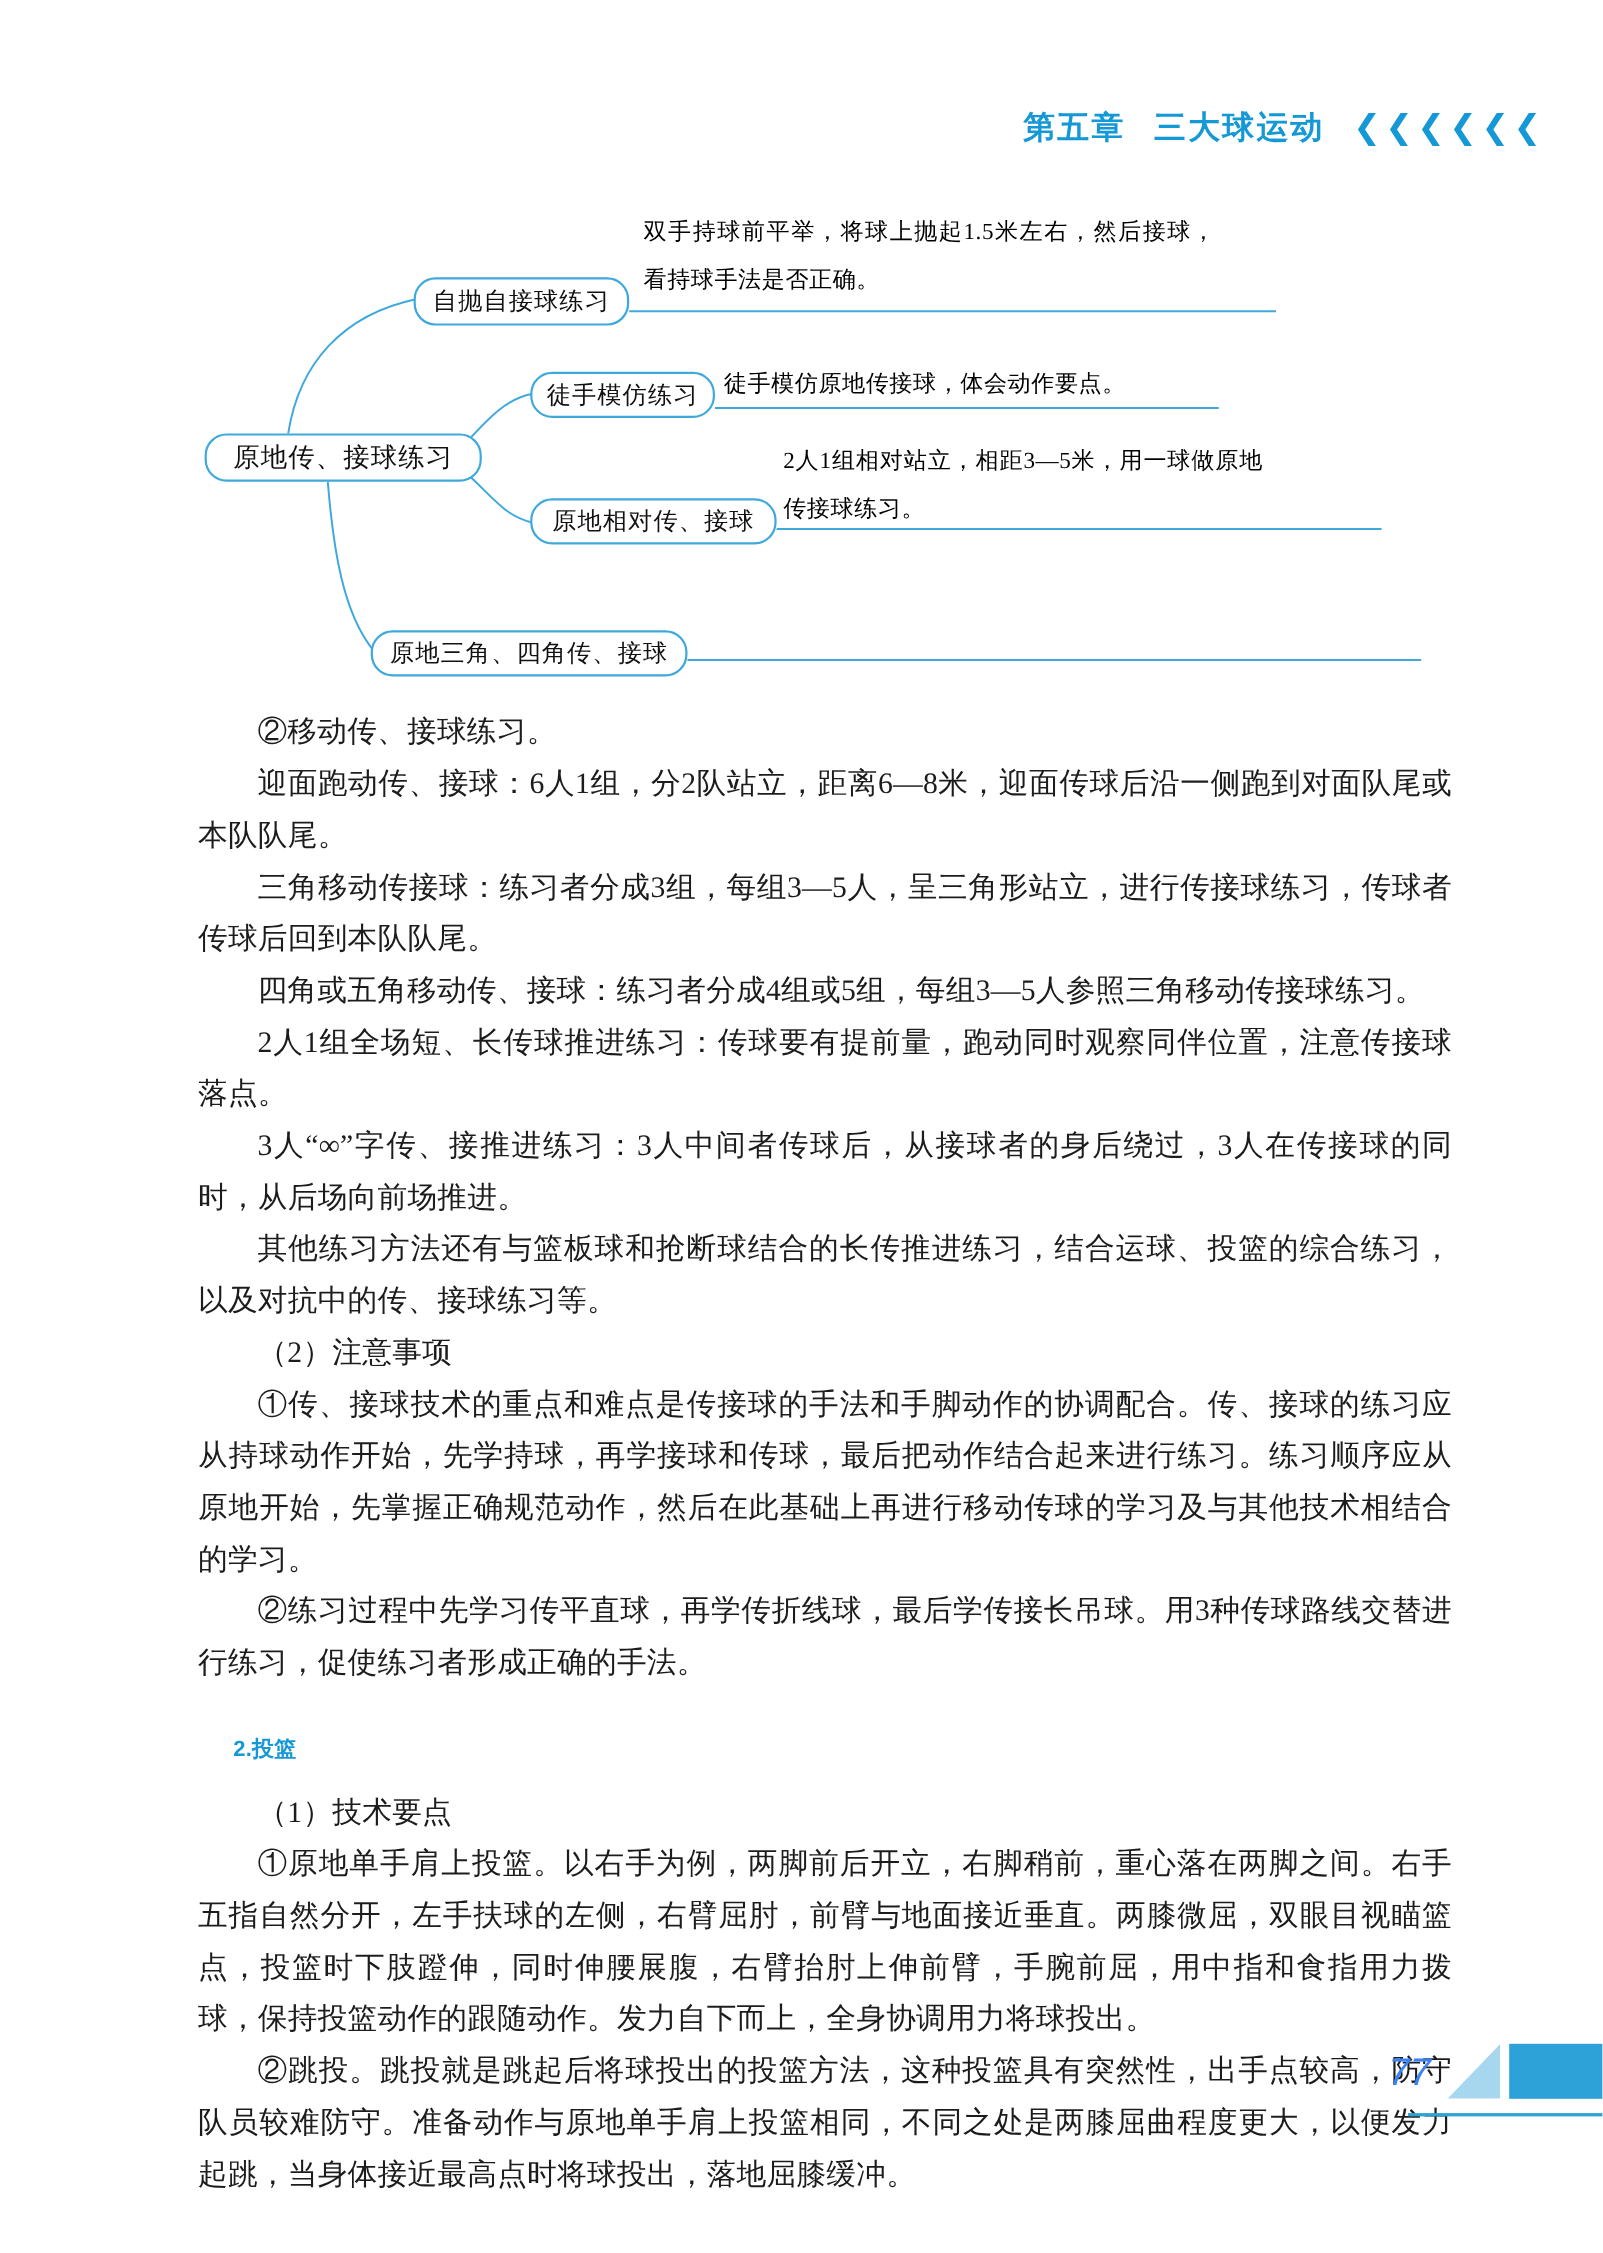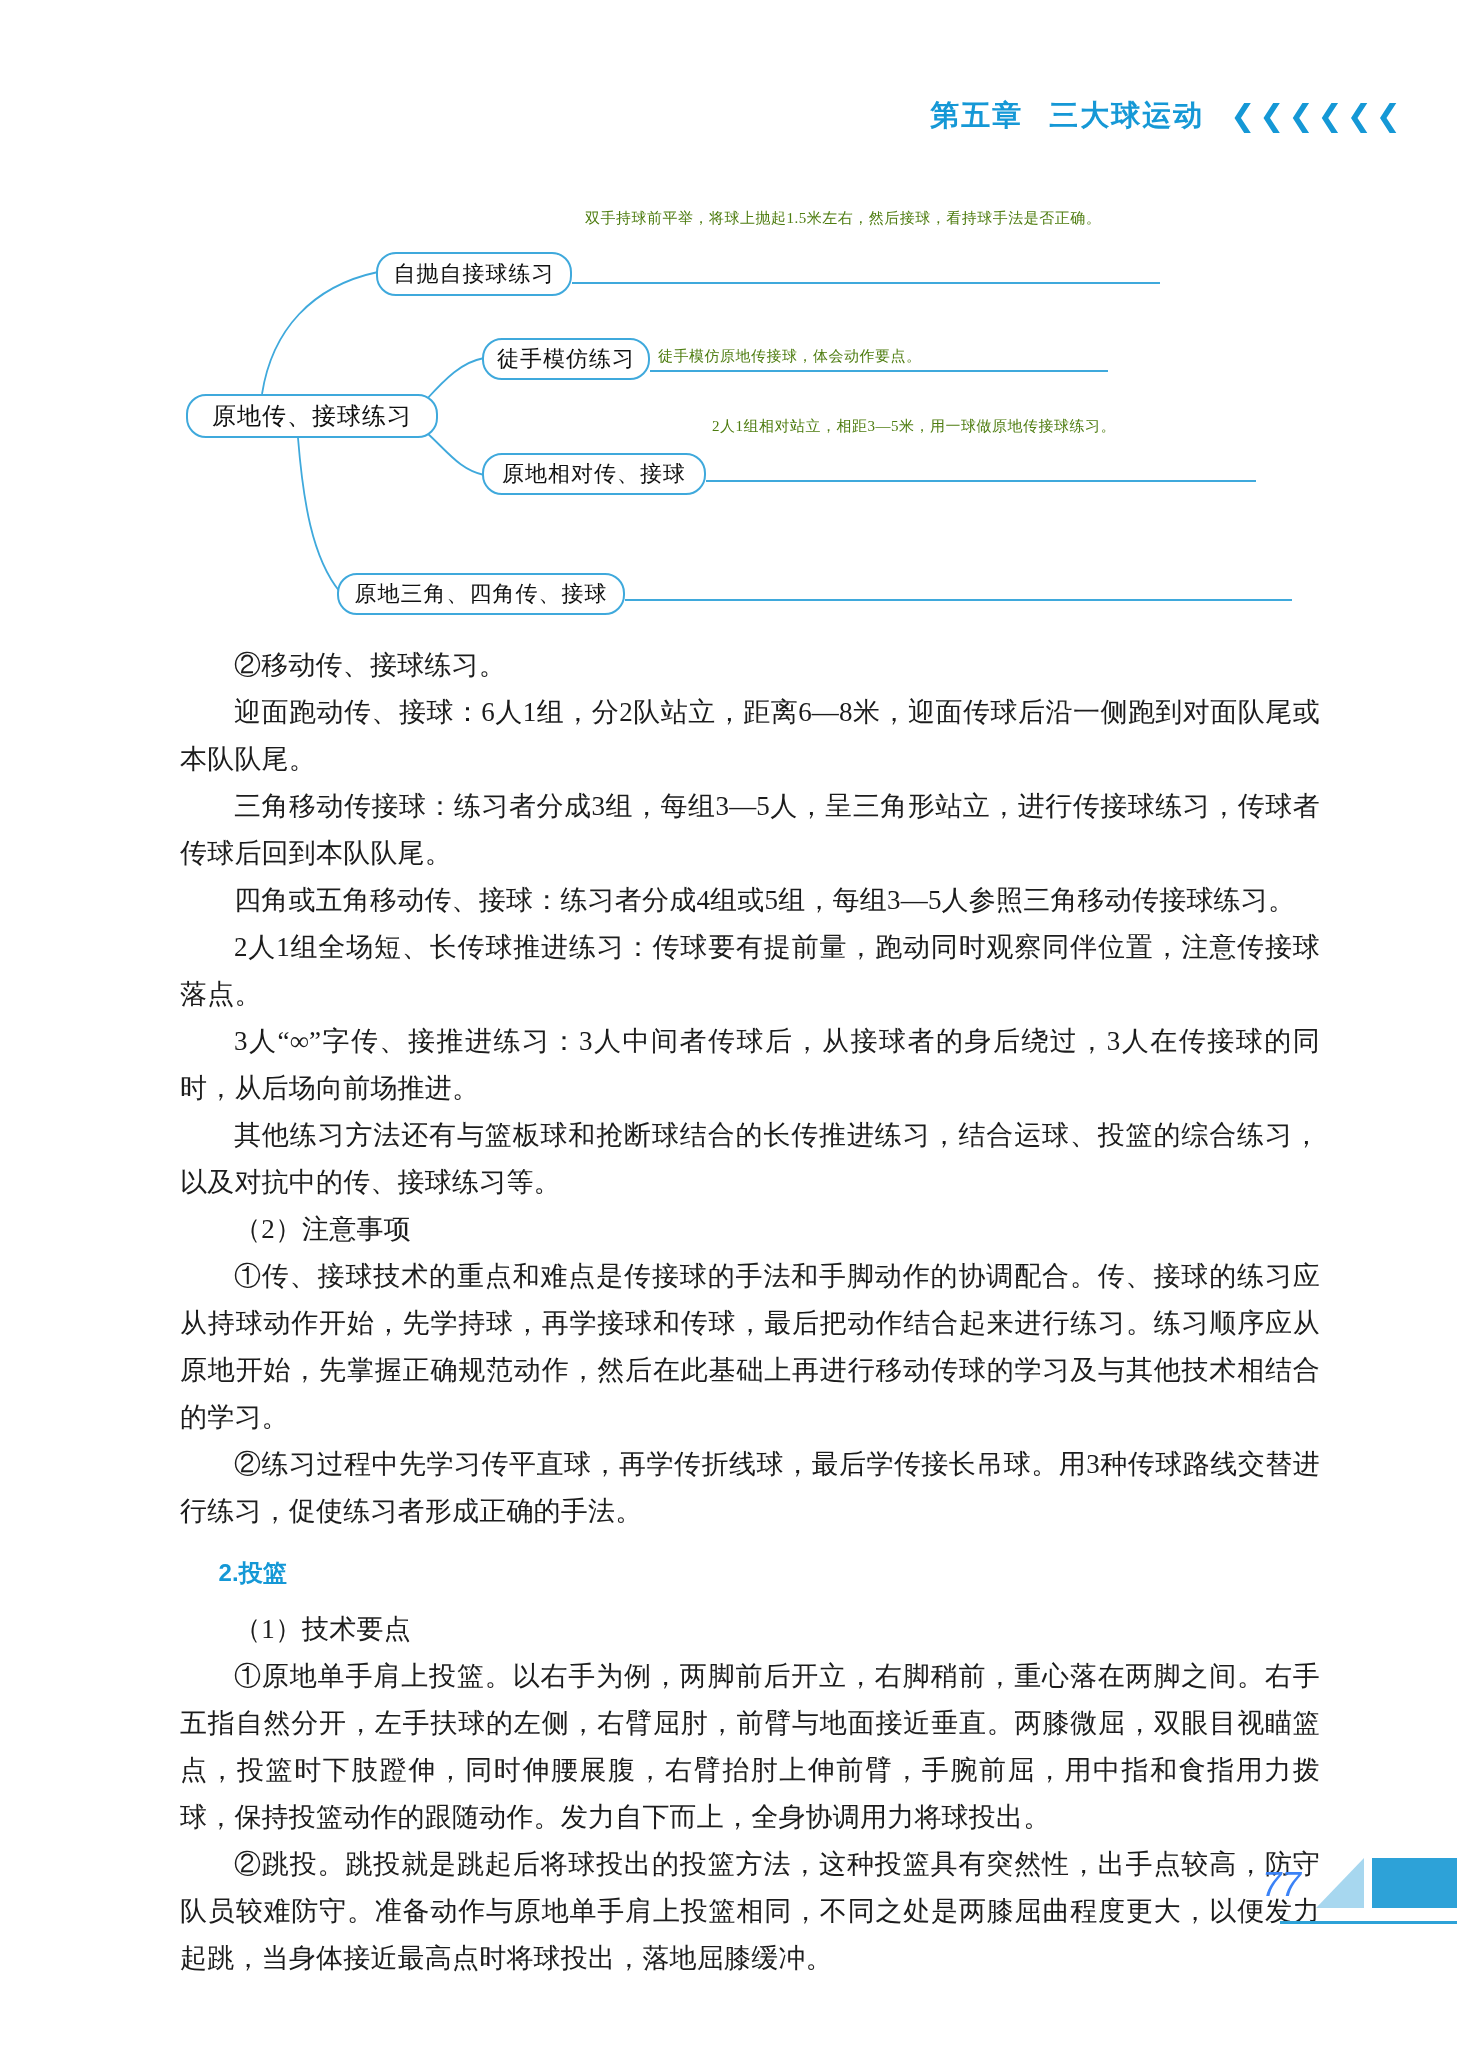--- a/index.html
+++ b/index.html
@@ -36,38 +36,38 @@
     display:flex;align-items:center;justify-content:center;
     font-size:22px;color:#111;letter-spacing:1px;
     box-sizing:border-box;
   }
   .node.root{left:186px;top:254px;width:252px;height:44px;font-size:24px;}
   .node.b1{left:376px;top:112px;width:196px;height:44px;}
   .node.b2{left:482px;top:198px;width:168px;height:42px;}
   .node.b3{left:482px;top:313px;width:224px;height:42px;}
   .node.b4{left:337px;top:433px;width:288px;height:42px;}
   .desc{
-    position:absolute;font-size:15px;line-height:60px;color:#4d7c0f;
+    position:absolute;font-size:21px;line-height:44px;color:#000000;
     text-align:justify;letter-spacing:0.5px;
   }
   .desc.d1{left:585px;top:48px;width:520px;}
   .desc.d2{left:658px;top:186px;width:520px;}
   .desc.d3{left:712px;top:256px;width:436px;}
   .desc.d4{left:690px;top:364px;width:566px;}
   
   .bodytext{
     position:absolute;top:642px;left:180px;width:1140px;
     font-size:27px;line-height:47px;text-align:justify;
     letter-spacing:0.2px;
   }
   .bodytext p{margin:0;text-indent:2em;}
   .bodytext .sec-head{
-    color:#1598d6;font-size:24px;font-weight:bold;
+    color:#1598d6;font-size:20px;font-weight:bold;
     font-family:"Liberation Sans","DejaVu Sans",sans-serif;
-    margin:14px 0 10px 0;text-indent:1.6em;
+    margin:32px 0 10px 0;text-indent:1.6em;
   }
   
   .footer-num{
     position:absolute;left:1262px;top:1864px;
     color:#3b82f6;font-size:35px;font-style:italic;
     font-family:"Liberation Sans","DejaVu Sans",sans-serif;
   }
   .footer-tri{
     position:absolute;left:1316px;top:1858px;width:48px;height:50px;
     background:#a7d7ef;

